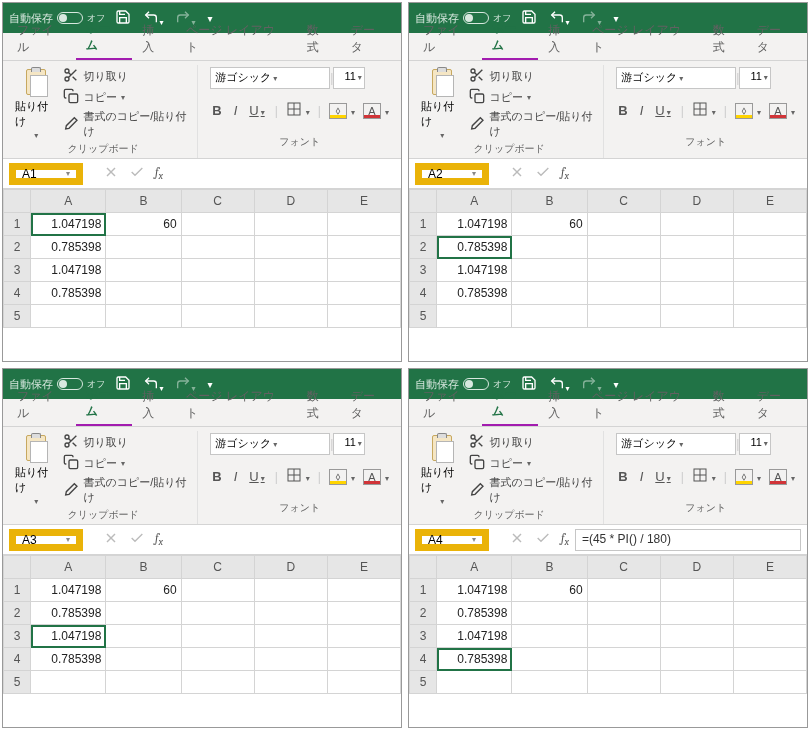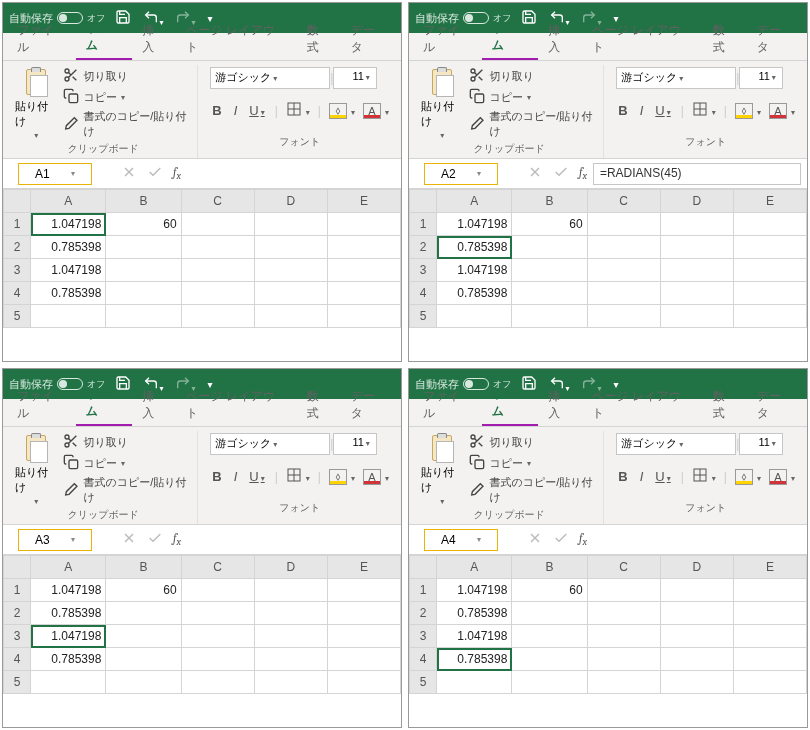--- a/index.html
+++ b/index.html
@@ -23,31 +23,31 @@
   .paste { display:flex; flex-direction:column; align-items:center; gap:2px;}
   .paste-icon { width:28px; height:30px; position:relative;}
   .paste-icon .board { position:absolute; left:4px; top:2px; width:20px; height:26px; border:1px solid #c7a85f; background:#f5e6c4; border-radius:2px;}
   .paste-icon .clip { position:absolute; left:9px; top:0; width:10px; height:5px; border:1px solid #888; border-bottom:none; border-radius:2px 2px 0 0; background:#ddd;}
   .paste-icon .sheet { position:absolute; left:8px; top:8px; width:18px; height:22px; background:#fff; border:1px solid #b5b5b5;}
   .clip-actions { display:flex; flex-direction:column; gap:3px; font-size:11px; color:#444;}
   .clip-line { display:flex; align-items:center; gap:4px;}
   .font-top { display:flex; align-items:center;}
   .font-sel { border:1px solid #c6c6c6; background:#fff; height:22px; font-size:11px;}
   .font-name { width:120px; padding:2px 4px;}
-  .font-size { width:44px; padding:2px 18px;}
+  .font-size { width:32px; padding:2px 10px;}
   .font-bot { display:flex; gap:8px; align-items:center; margin-top:6px; color:#555;}
   .btn-small { padding:0 2px; font-size:13px; cursor:pointer;}
   .underline { text-decoration:underline;}
   .color-swatch { display:inline-flex; align-items:center; gap:2px;}
   .swbox { width:18px; height:16px; border:1px solid #999; position:relative; display:flex; align-items:center; justify-content:center; font-size:11px;}
   .yellow-bar { position:absolute; bottom:0; left:0; right:0; height:3px; background:#ffd400;}
   .red-bar { position:absolute; bottom:0; left:0; right:0; height:3px; background:#d13438;}
   .dd-caret::after { content:"▾"; font-size:8px; color:#666; margin-left:2px;}
   .fxbar { display:flex; align-items:center; background:#fff; border-bottom:1px solid #d4d4d4; height:30px;}
-  .namebox { border:1px solid #eab308; width:74px; height:22px; margin:0 15px; display:flex; align-items:center; padding:0 16px; justify-content:space-between; background:#fff;}
+  .namebox { border:7px solid #eab308; width:74px; height:22px; margin:0 6px; display:flex; align-items:center; padding:0 6px; justify-content:space-between; background:#fff;}
   .fx-btns { display:flex; gap:10px; align-items:center; color:#bbb; margin-left:14px;}
   .fx-label { font-style:italic; font-family:"Cambria","Times New Roman",serif; color:#555;}
   .fx-input { flex:1; margin:0 6px; border:1px solid #c6c6c6; height:22px; padding:2px 6px; font-size:12px; color:#333; background:#fff;}
   .sheet-area { flex:1; background:#fff; overflow:hidden; position:relative;}
   table.sheet { border-collapse:collapse; width:100%; table-layout:fixed;}
   table.sheet th, table.sheet td { border:1px solid #d4d4d4; height:23px; font-size:12px; font-weight:normal;}
   table.sheet th { background:#e6e6e6; color:#555;}
   .rowhdr { width:26px; background:#e6e6e6; text-align:center; color:#555;}
   .colhdr { text-align:center;}
   td.cell { text-align:right; padding-right:4px; color:#222;}
@@ -368,21 +368,20 @@
         <div class="fx-btns">
           <span><svg class="ico-svg" viewBox="0 0 24 24" fill="none" stroke="currentColor" stroke-width="2">
               <line x1="18" y1="6" x2="6" y2="18"></line>
               <line x1="6" y1="6" x2="18" y2="18"></line>
             </svg></span>
           <span><svg class="ico-svg" viewBox="0 0 24 24" fill="none" stroke="currentColor" stroke-width="2">
               <polyline points="20 6 9 17 4 12"></polyline>
             </svg></span>
           <span class="fx-label">f<sub>x</sub></span>
         </div>
-        <div class="fx-input">=RADIANS(45)</div>
       </div>
       <div class="sheet-area">
         <table class="sheet">
           <thead>
             <tr>
               <th class="rowhdr corner"></th>
               <th class="colhdr selcol" style="width: 72px;">A</th>
               <th class="colhdr" style="width: 72px;">B</th>
               <th class="colhdr" style="width: 70px;">C</th>
               <th class="colhdr" style="width: 70px;">D</th>
@@ -741,20 +740,21 @@
         <div class="fx-btns">
           <span><svg class="ico-svg" viewBox="0 0 24 24" fill="none" stroke="currentColor" stroke-width="2">
               <line x1="18" y1="6" x2="6" y2="18"></line>
               <line x1="6" y1="6" x2="18" y2="18"></line>
             </svg></span>
           <span><svg class="ico-svg" viewBox="0 0 24 24" fill="none" stroke="currentColor" stroke-width="2">
               <polyline points="20 6 9 17 4 12"></polyline>
             </svg></span>
           <span class="fx-label">f<sub>x</sub></span>
         </div>
+        <div class="fx-input">=(45 * PI() / 180)</div>
       </div>
       <div class="sheet-area">
         <table class="sheet">
           <thead>
             <tr>
               <th class="rowhdr corner"></th>
               <th class="colhdr selcol" style="width: 72px;">A</th>
               <th class="colhdr" style="width: 72px;">B</th>
               <th class="colhdr" style="width: 70px;">C</th>
               <th class="colhdr" style="width: 70px;">D</th>

